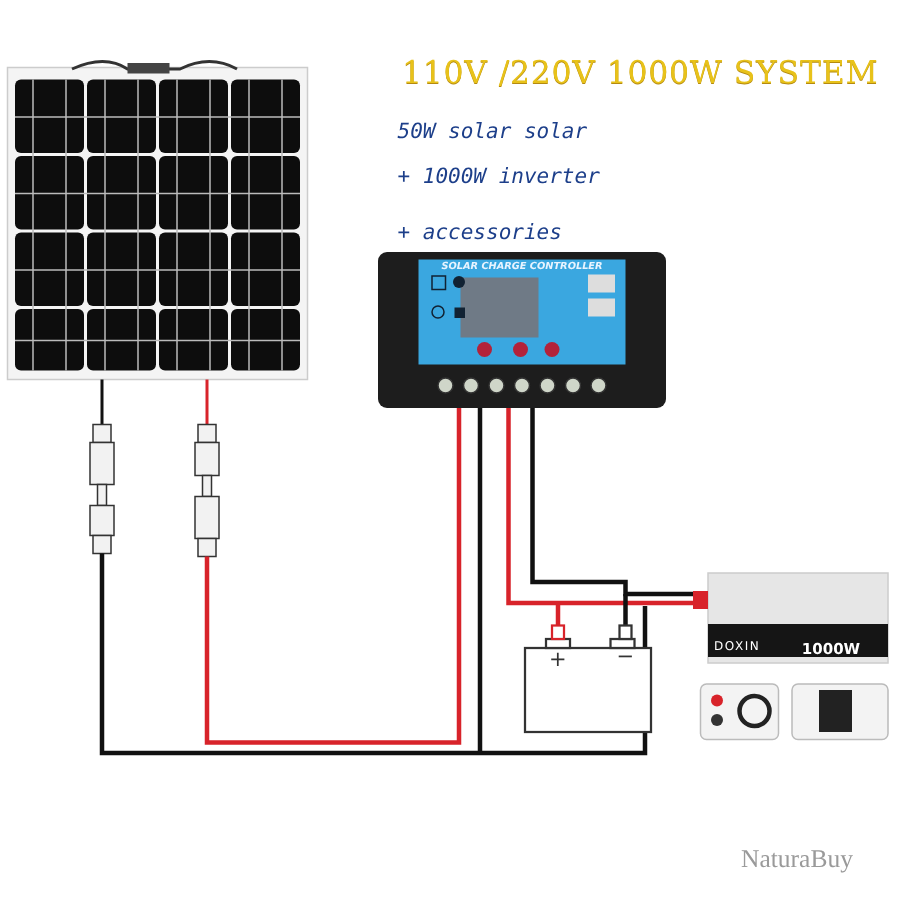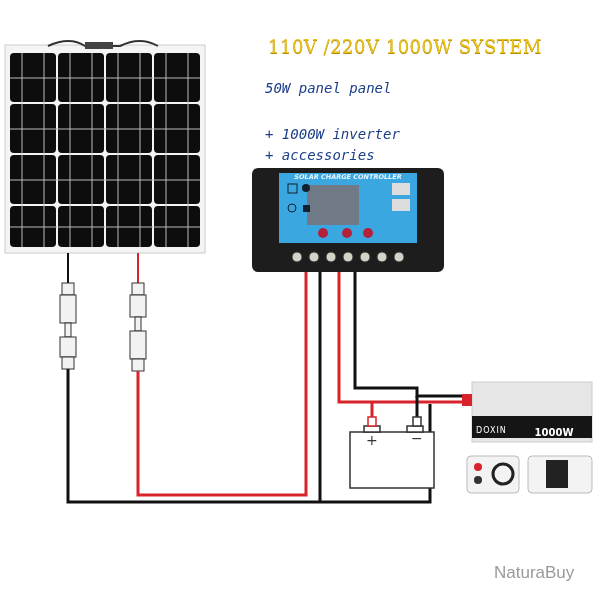--- a/index.html
+++ b/index.html
@@ -1,20 +1,20 @@
 <!DOCTYPE html>
 <html><head>
 <meta charset="utf-8">
 <style>
   html,body{margin:0;padding:0;background:#fff;}
   body{width:600px;height:600px;position:relative;overflow:hidden;font-family:"DejaVu Sans",sans-serif;}
   .abs{position:absolute;}
-  .title{left:268px;top:36px;font-family:"DejaVu Serif",serif;font-size:18px;letter-spacing:0.5px;color:#e8c21a;text-shadow:0 1px 0 #b48a10;white-space:nowrap;text-align:right;}
+  .title{left:268px;top:36px;font-family:"DejaVu Serif",serif;font-size:21px;letter-spacing:0.5px;color:#e8c21a;text-shadow:0 1px 0 #b48a10;white-space:nowrap;text-align:right;}
   .sub{left:265px;font-family:"DejaVu Sans Mono",monospace;font-style:italic;font-size:14px;color:#1d3f8a;white-space:nowrap;}
-  .wm{left:494px;top:563px;font-family:Liberation Sans, sans-serif;font-size:17px;color:#9a9a9a;}
+  .wm{left:494px;top:563px;font-family:Liberation Serif, serif;font-size:17px;color:#9a9a9a;}
   svg{position:absolute;left:0;top:0;}
 </style>
 </head>
 <body>
 
 <svg width="600" height="600" viewBox="0 0 600 600">
 
   <g>
     <rect x="5" y="45" width="200" height="208" fill="#f4f4f4" stroke="#ccc"></rect>
     <path d="M48 46 Q70 36 85 46 L120 46 Q140 36 158 46" stroke="#333" stroke-width="2" fill="none"></path>
@@ -120,18 +120,18 @@
     <rect x="467" y="456" width="52" height="37" rx="4" fill="#f3f3f3" stroke="#bbb"></rect>
     <circle cx="478" cy="467" r="4" fill="#d8232a"></circle>
       <circle cx="478" cy="480" r="4" fill="#333"></circle>
       <circle cx="503" cy="474" r="10" fill="none" stroke="#222" stroke-width="3"></circle>
     <rect x="528" y="456" width="64" height="37" rx="4" fill="#f3f3f3" stroke="#bbb"></rect>
     <rect x="546" y="460" width="22" height="28" fill="#222"></rect>
   </g>
 </svg>
 
 <div class="abs title">110V /220V 1000W SYSTEM</div>
-<div class="abs sub" style="top:80px">50W panel panel</div>
-<div class="abs sub" style="top:126px">+ 1000W inverter</div>
+<div class="abs sub" style="top:80px">50W solar solar</div>
+<div class="abs sub" style="top:110px">+ 1000W inverter</div>
 <div class="abs sub" style="top:147px">+ accessories</div>
 <div class="abs" style="left:366px;top:432px;font-size:14px;color:#333">+</div>
 <div class="abs" style="left:411px;top:430px;font-size:14px;color:#333">−</div>
 <div class="abs wm">NaturaBuy</div>
 
 </body></html>

